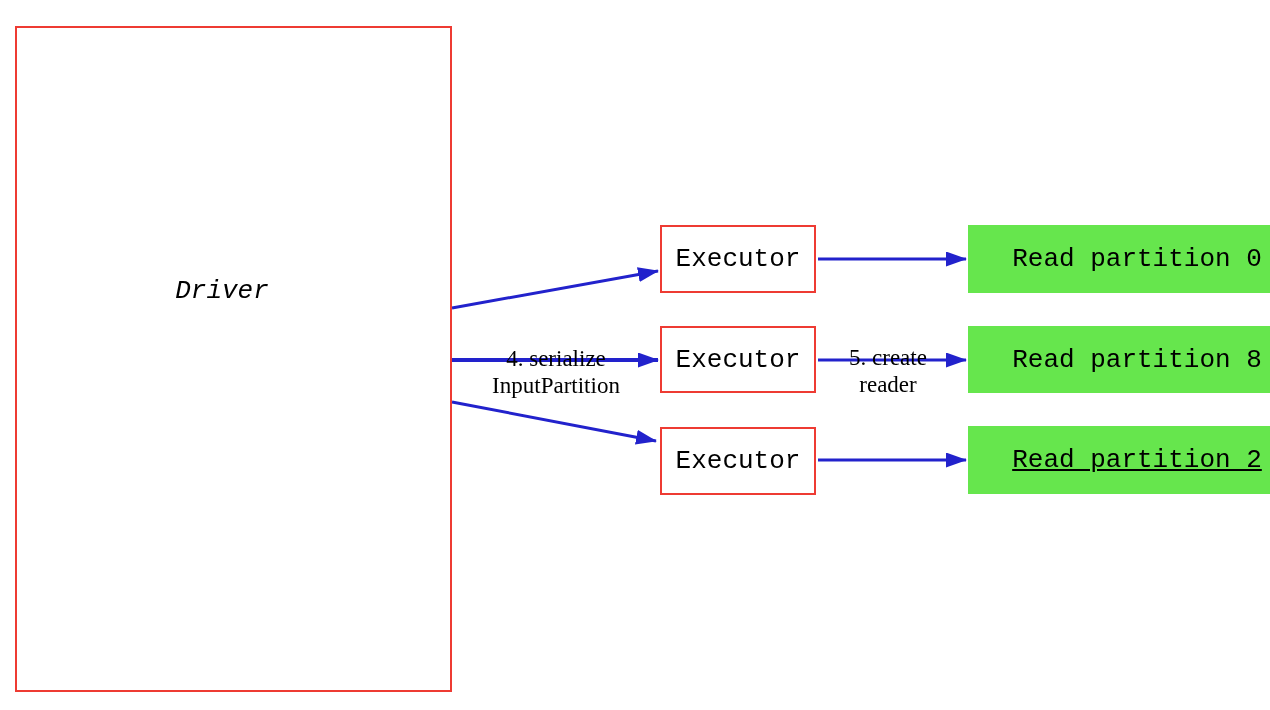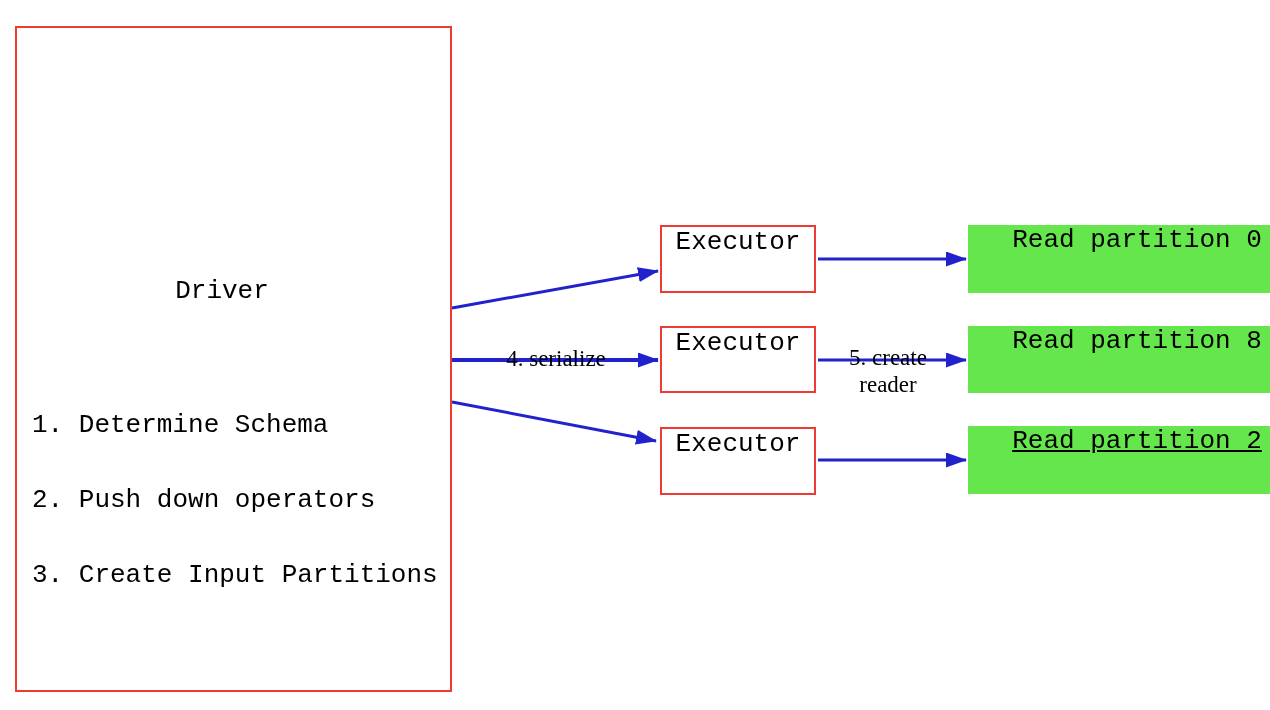--- a/index.html
+++ b/index.html
@@ -36,34 +36,35 @@
     z-index: 2;
   }
   .driver-title {
     position: absolute;
     left: 15px; top: 278px;
     width: 414px;
     text-align: center;
     font-size: 26px;
     line-height: 26px;
     z-index: 3;
+    font-style: italic;
   }
   .driver-steps {
     position: absolute;
     left: 32px; top: 363px;
     font-size: 26px;
     line-height: 25px;
     white-space: pre;
     z-index: 3;
   }
   .driver-steps .step { display: block; }
   .node {
     position: absolute;
     display: flex;
-    align-items: flex-start;
+    align-items: center;
     justify-content: center;
     font-size: 26px;
     z-index: 2;
     white-space: pre;
   }
   .executor {
     left: 660px;
     width: 156px; height: 68px;
     border: 2px solid var(--box-border);
     background: var(--bg);
@@ -106,25 +107,20 @@
     <line x1="452" y1="308" x2="658" y2="271" stroke-width="3" marker-end="url(#arrowhead)"></line>
     <line x1="452" y1="360" x2="658" y2="360" stroke-width="4" marker-end="url(#arrowhead)"></line>
     <line x1="452" y1="402" x2="656" y2="441" stroke-width="3" marker-end="url(#arrowhead)"></line>
     <line x1="818" y1="259" x2="966" y2="259" stroke-width="3" marker-end="url(#arrowhead)"></line>
     <line x1="818" y1="360" x2="966" y2="360" stroke-width="3" marker-end="url(#arrowhead)"></line>
     <line x1="818" y1="460" x2="966" y2="460" stroke-width="3" marker-end="url(#arrowhead)"></line>
   </svg>
 
   <div class="driver-box"></div>
   <div class="driver-title">Driver</div>
-  <div class="driver-steps">
-    <span class="step">1. Determine Schema</span>
-    <span class="step">2. Push down operators</span>
-    <span class="step">3. Create Input Partitions</span>
-  </div>
 
   <div class="node executor executor-0">
     <span>Executor</span>
   </div>
   <div class="node executor executor-1">
     <span>Executor</span>
   </div>
   <div class="node executor executor-2">
     <span>Executor</span>
   </div>
@@ -134,19 +130,20 @@
   </div>
   <div class="node partition partition-1">
     <span>Read partition 8</span>
   </div>
   <div class="node partition partition-2">
     <span>Read partition 2</span>
   </div>
 
   <div class="edge-label label-serialize">
     <span>4. serialize</span>
+    <span>InputPartition</span>
   </div>
   <div class="edge-label label-reader">
     <span>5. create</span>
     <span>reader</span>
   </div>
 
 </div>
 
 </body></html>

